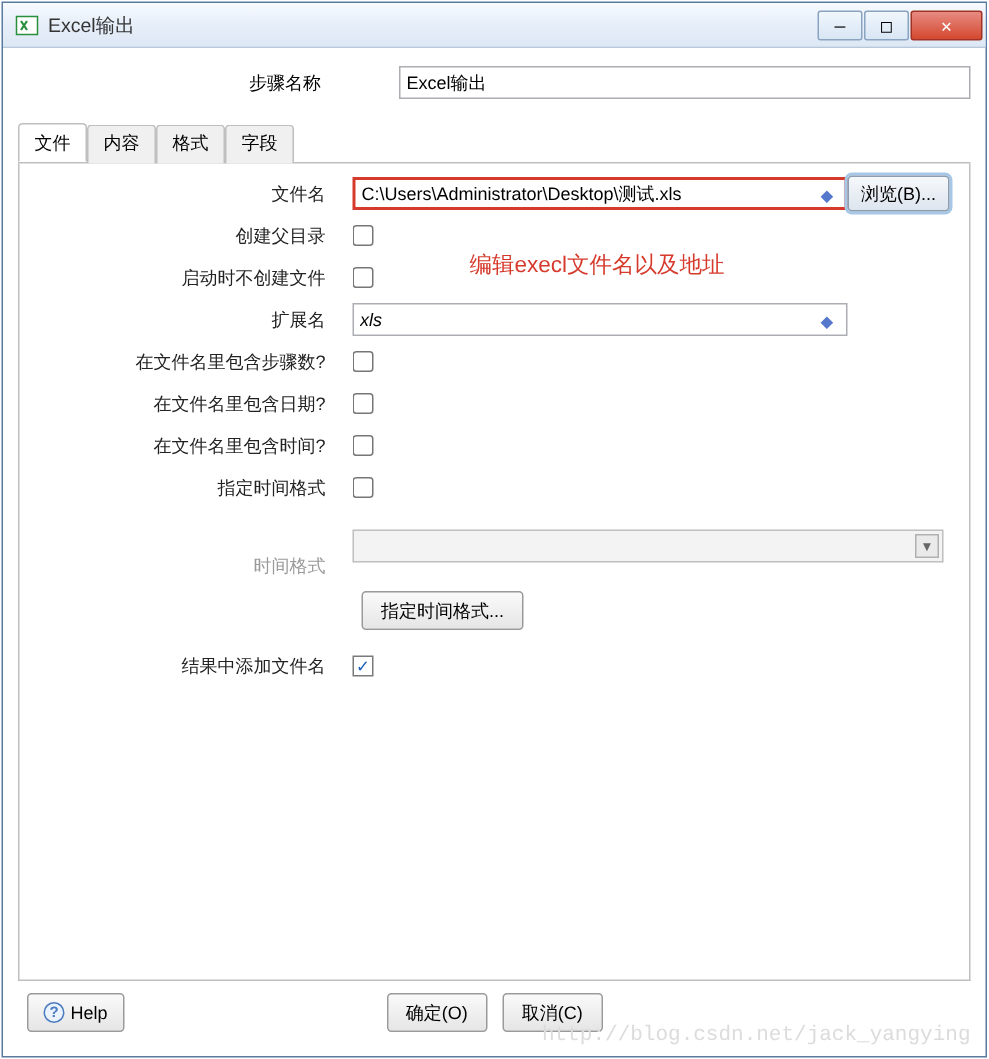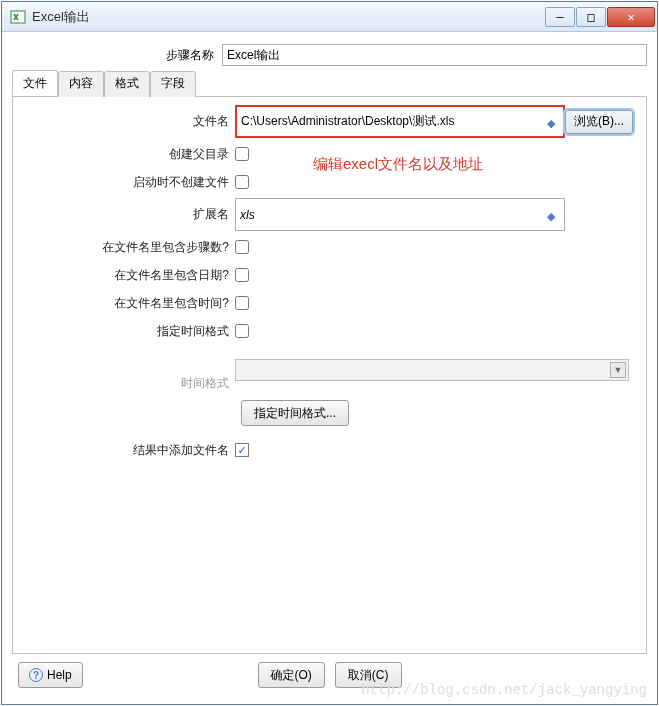--- a/index.html
+++ b/index.html
@@ -64,21 +64,22 @@
     .content {
       flex: 1;
       padding: 12px 10px 8px 10px;
       display: flex;
       flex-direction: column;
       position: relative;
     }
     .step-name-row {
       display: flex;
       align-items: center;
-      margin-bottom: 4px;
+      margin-bottom: 16px;
+      gap: 44px;
     }
     .step-name-row .lbl {
       width: 210px;
       text-align: right;
       padding-right: 8px;
     }
     .step-name-row input {
       flex: 1;
       height: 22px;
       border: 1px solid #abadb3;
@@ -119,26 +120,26 @@
     }
     .form-row {
       display: flex;
       align-items: center;
       margin-bottom: 4px;
       min-height: 24px;
     }
     .form-row .lbl {
       width: 216px;
       text-align: right;
-      padding-right: 6px;
+      padding-right: 18px;
       color: #222;
     }
     .form-row .lbl.disabled { color: #9a9a9a; margin-top: 28px; }
     .form-row input[type="text"] {
-      height: 33px;
+      height: 22px;
       border: 1px solid #abadb3;
       padding: 0 4px;
       font-size: 12px;
       font-family: inherit;
       width: 330px;
     }
     .form-row input[type="text"].fn {
       width: 330px;
       border: 2px solid #d63a2c;
     }

